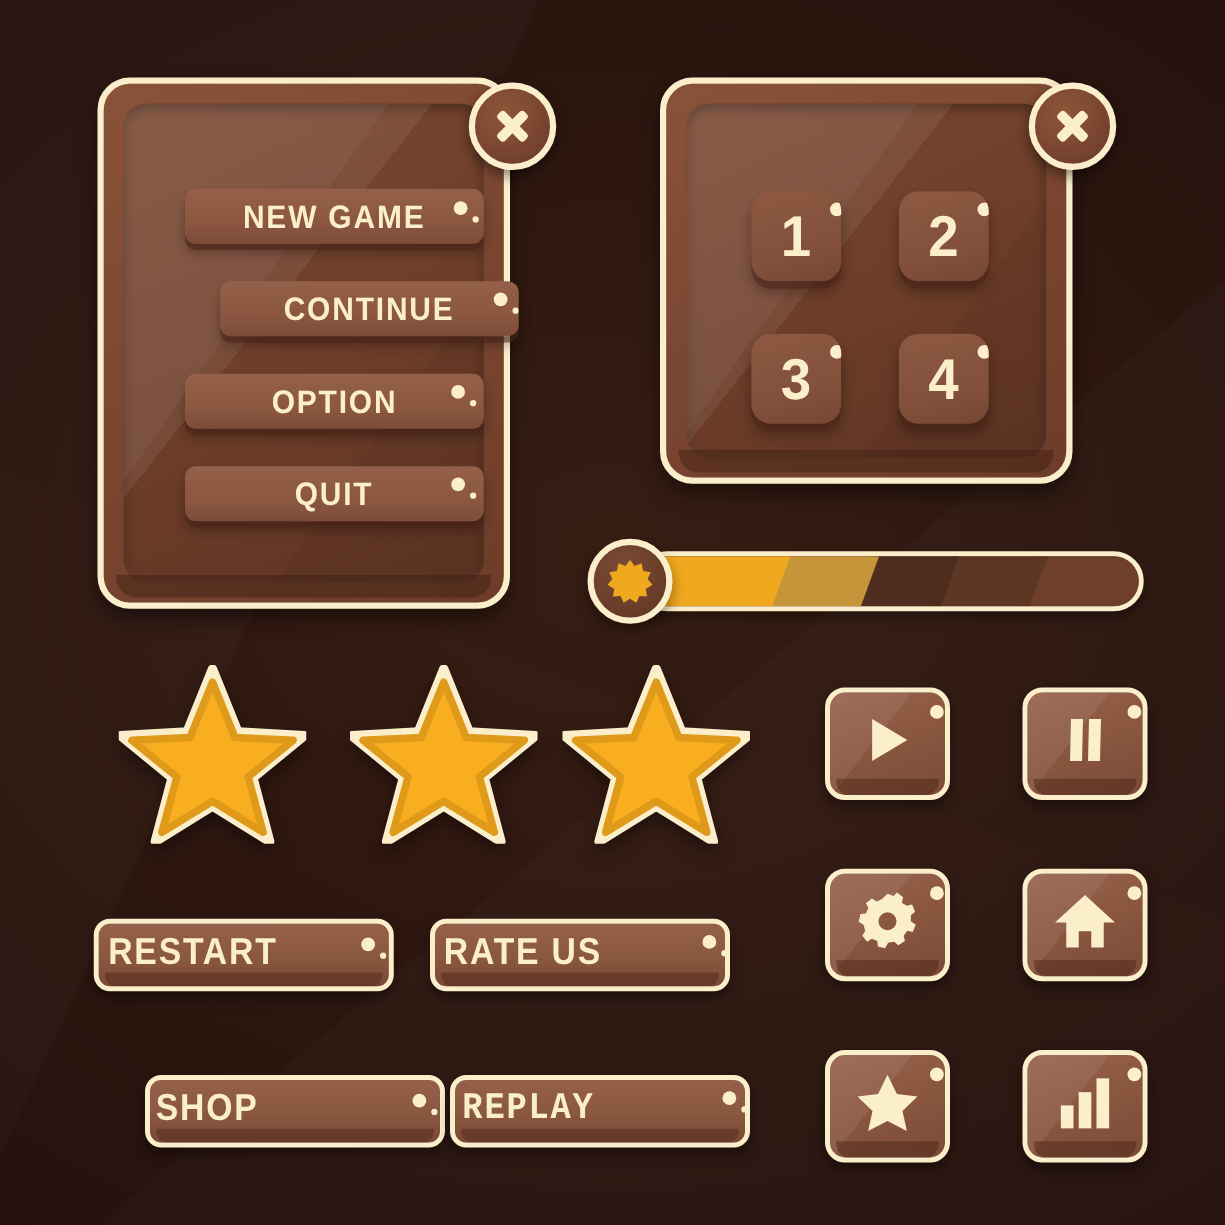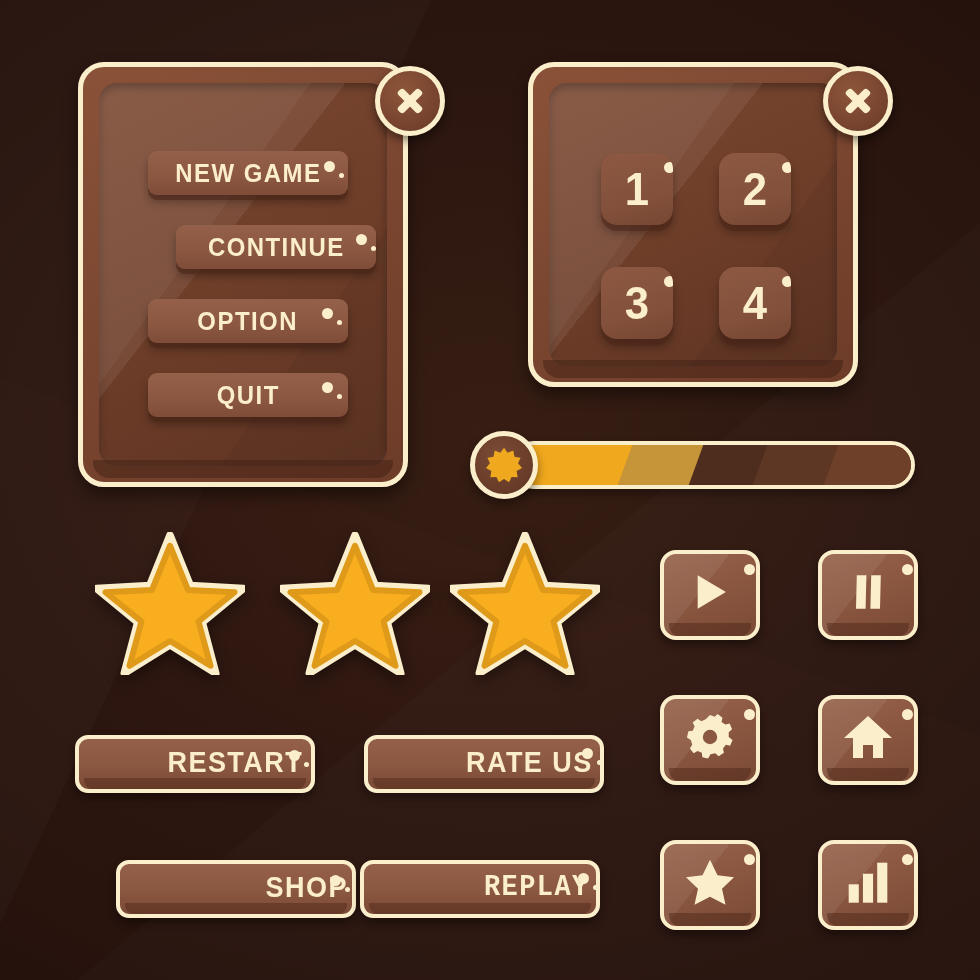--- a/index.html
+++ b/index.html
@@ -85,21 +85,21 @@
     width: 30px; height: 8px;
     background: #fbeecb; border-radius: 3px;
     transform-origin: center;
   }
   .close-btn .x::before { transform: translate(-50%,-50%) rotate(45deg); }
   .close-btn .x::after  { transform: translate(-50%,-50%) rotate(-45deg); }
 
   
   .menu-btn {
     position: absolute;
-    width: 200px; height: 44px;
+    width: 239px; height: 44px;
     border-radius: 9px;
     background: linear-gradient(180deg, #95604a 0%, #8b5741 60%, #7e4c38 100%);
     box-shadow: 0 5px 0 rgba(77,38,24,0.55), 0 7px 9px rgba(0,0,0,0.3);
     display: flex; align-items: center; justify-content: center;
     overflow: hidden;
   }
   .menu-btn .label {
     color: #fbeecb;
     font-size: 26px;
     font-weight: bold;
@@ -165,21 +165,21 @@
   .star-svg { position: absolute; filter: drop-shadow(0 6px 7px rgba(0,0,0,0.4)); }
 
   
   .wide-btn {
     position: absolute;
     width: 240px; height: 58px;
     border-radius: 13px;
     border: 4px solid #fbeecb;
     background: linear-gradient(180deg, #95604a 0%, #8a5740 55%, #7a4a36 100%);
     box-shadow: 0 5px 9px rgba(0,0,0,0.38);
-    display: flex; align-items: center; justify-content: flex-end;
+    display: flex; align-items: center; justify-content: flex-start;
     overflow: hidden;
   }
   .wide-btn::after {
     content: "";
     position: absolute; left: 5px; right: 5px; bottom: 0; height: 11px;
     background: rgba(77,38,24,0.45);
     border-radius: 0 0 9px 9px;
   }
   .wide-btn .label {
     position: relative; z-index: 2;
@@ -331,21 +331,21 @@
   </svg>
 
   <div class="wide-btn" style="left:75px; top:735px;">
     <span class="label">RESTART</span>
     <span class="dots" style="right:22px; top:11px;">
       <i class="d1"></i>
         <i class="d2"></i>
     </span>
   </div>
 
-  <div class="wide-btn" style="left:364px; top:735px;">
+  <div class="wide-btn" style="left:344px; top:735px;">
     <span class="label">RATE US</span>
     <span class="dots" style="right:18px; top:9px;">
       <i class="d1"></i>
         <i class="d2"></i>
     </span>
   </div>
 
   <div class="wide-btn" style="left:84px; top:860px;margin-left:32px;">
     <span class="label">SHOP</span>
     <span class="dots" style="right:22px; top:11px;">

